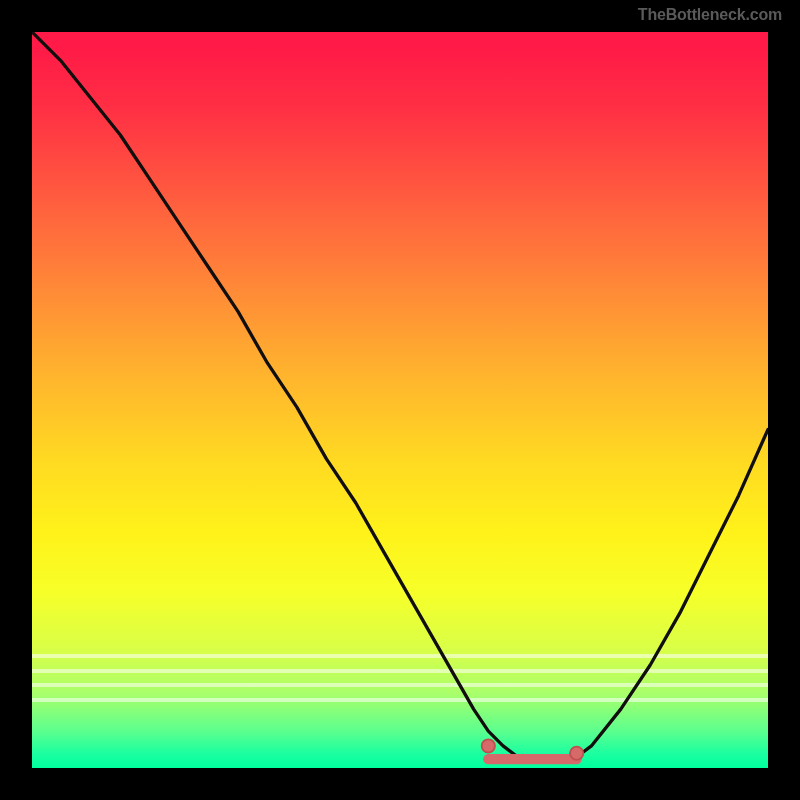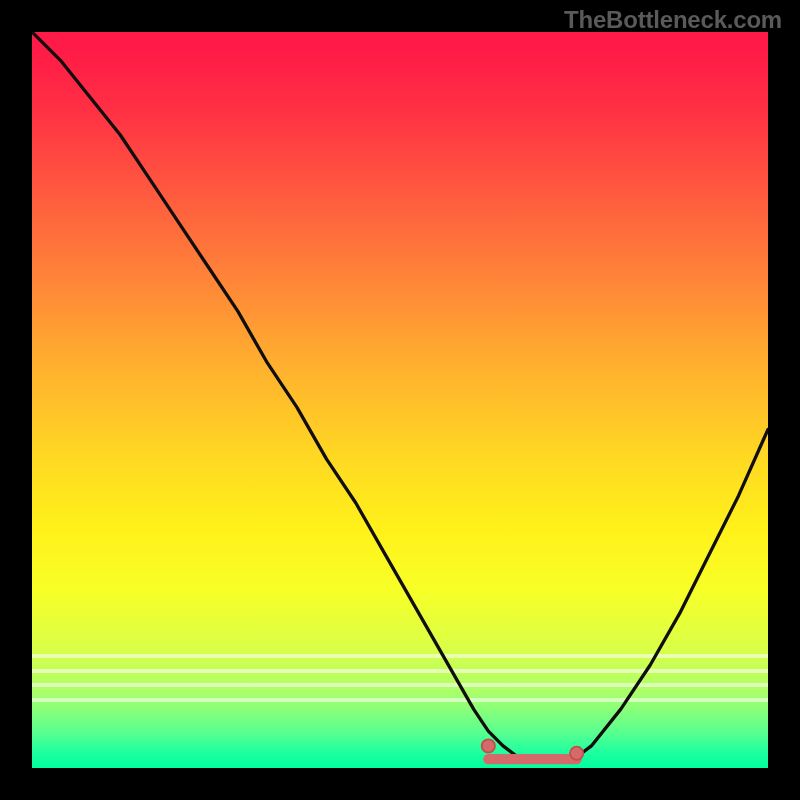--- a/index.html
+++ b/index.html
@@ -49,21 +49,21 @@
     position: absolute;
     inset: 0;
     width: 100%;
     height: 100%;
   }
   .watermark {
     position: absolute;
     top: 6px;
     right: 18px;
     font-family: Arial, Helvetica, sans-serif;
-    font-size: 24px;
+    font-size: 16px;
     font-weight: 600;
     color: #5a5a5a;
     letter-spacing: -0.2px;
   }
 </style>
 </head>
 <body>
 
 <div class="frame">
 

